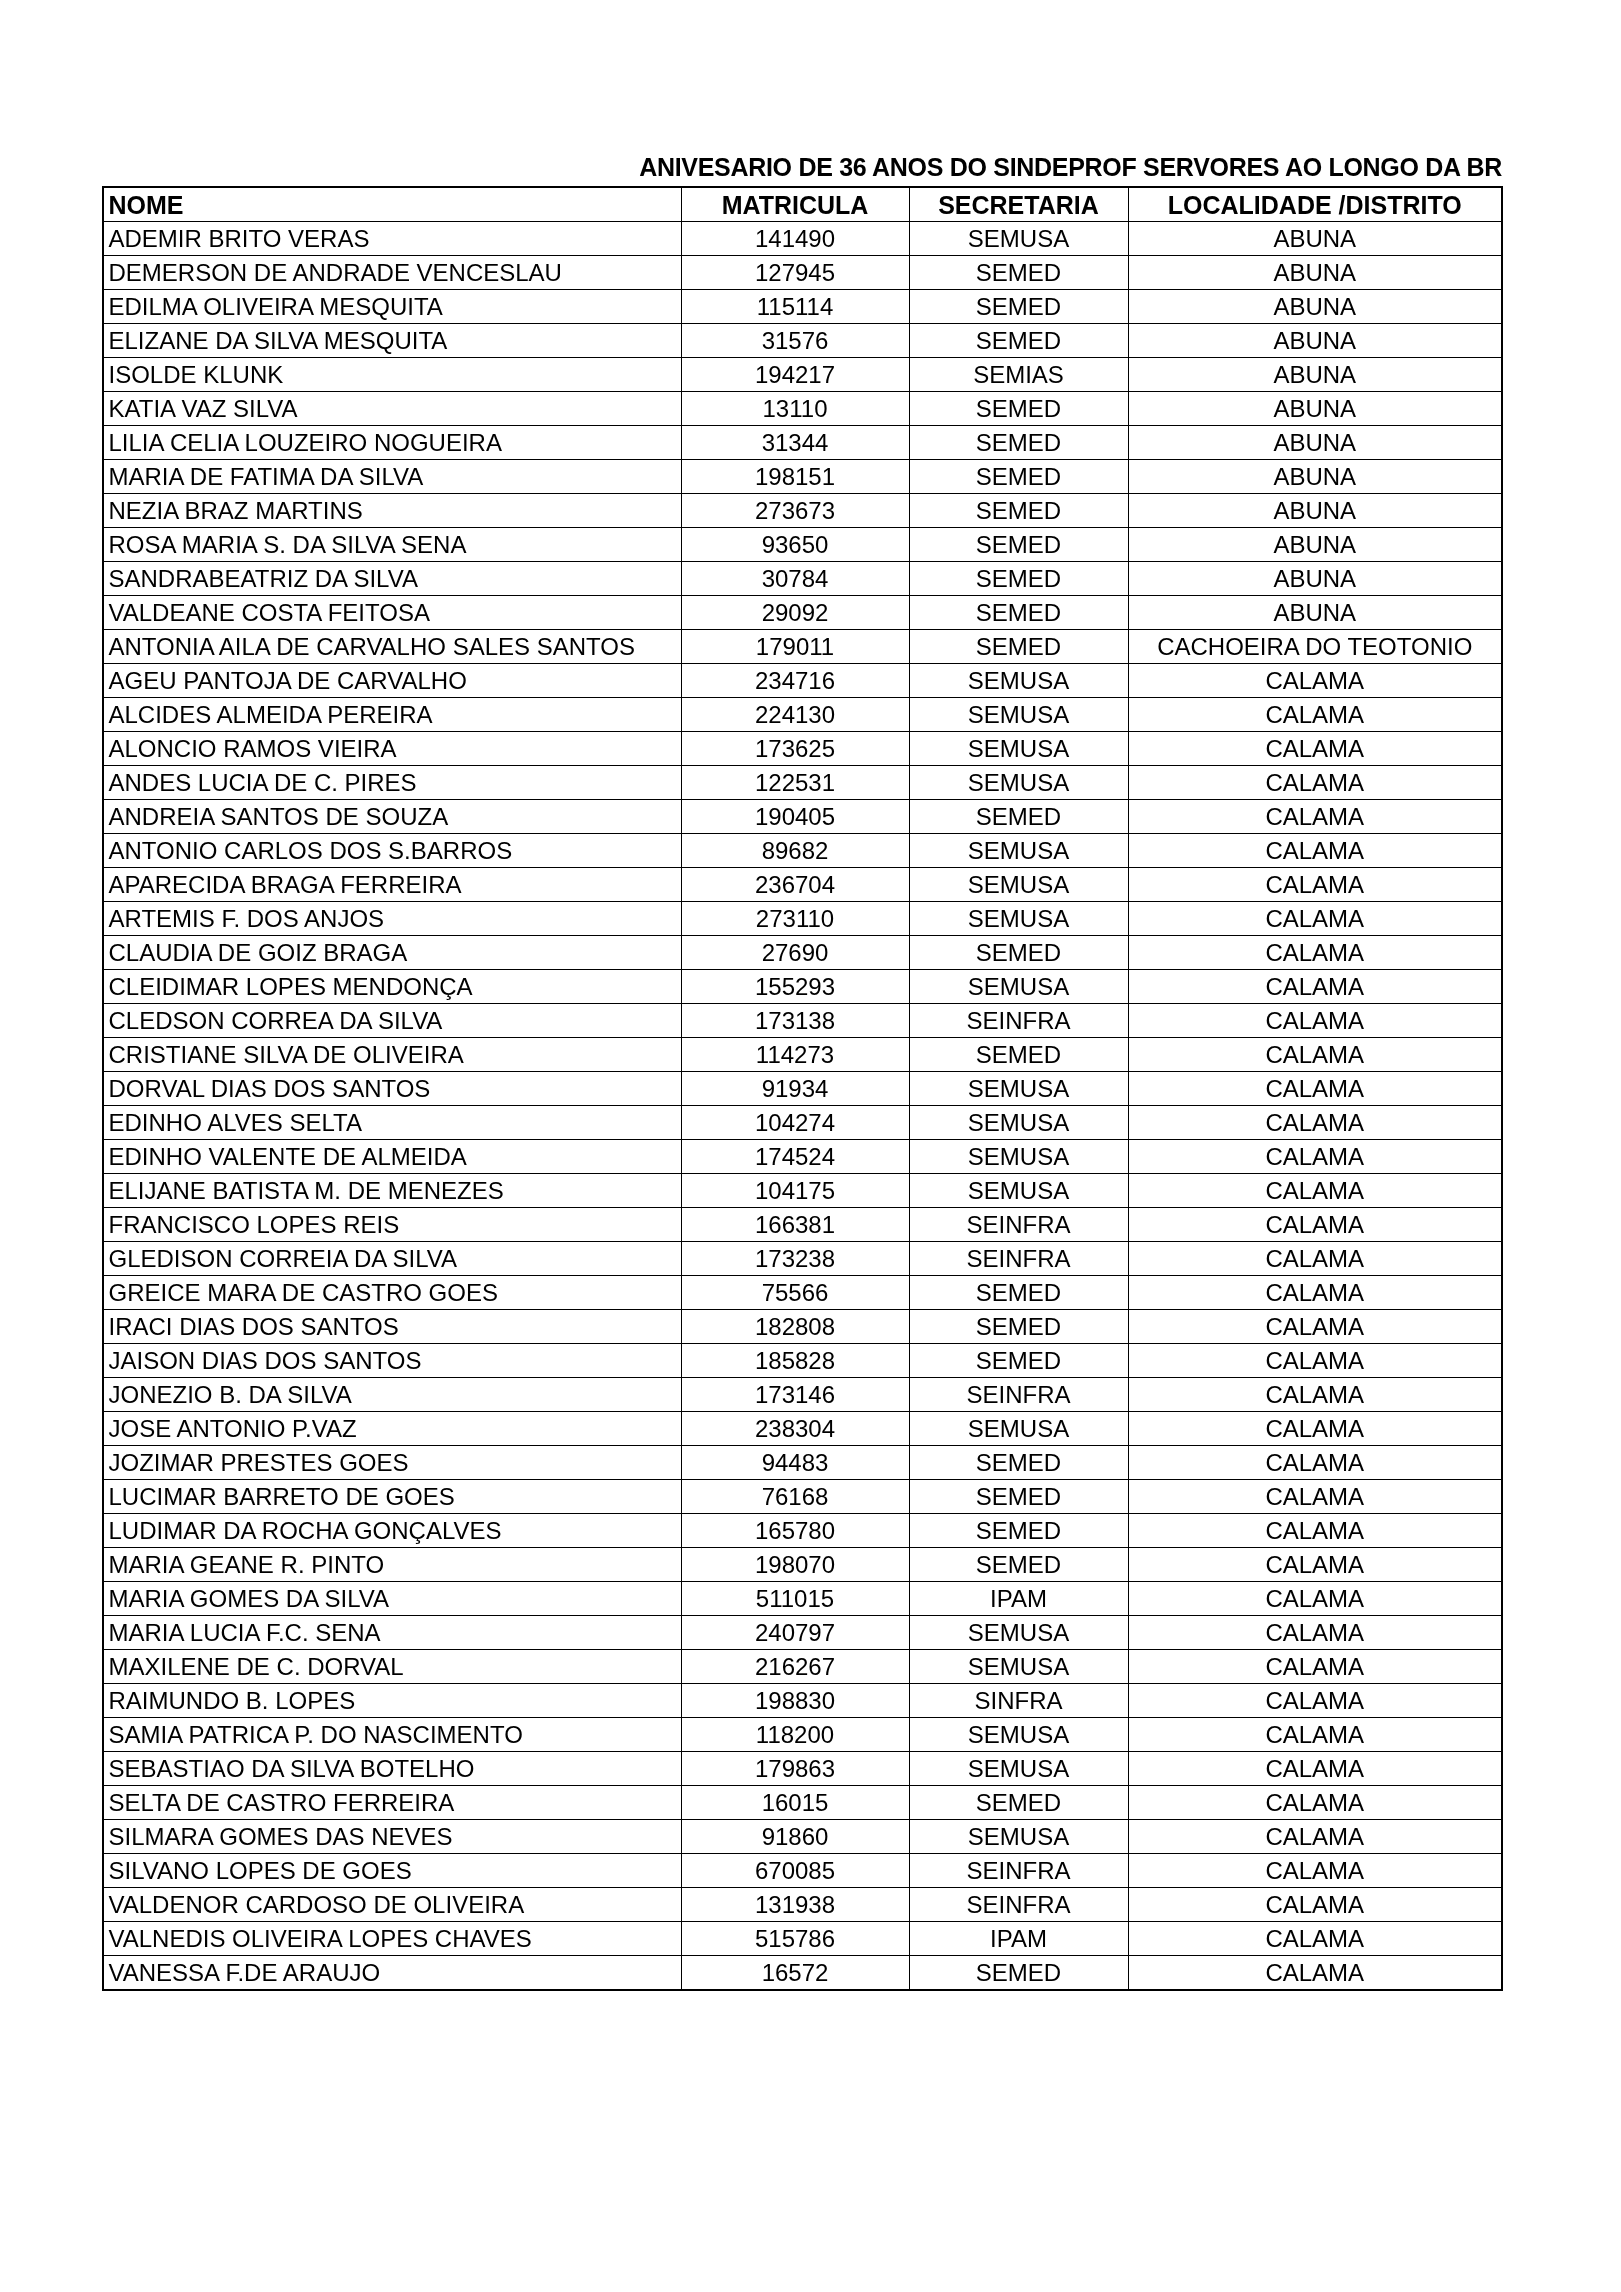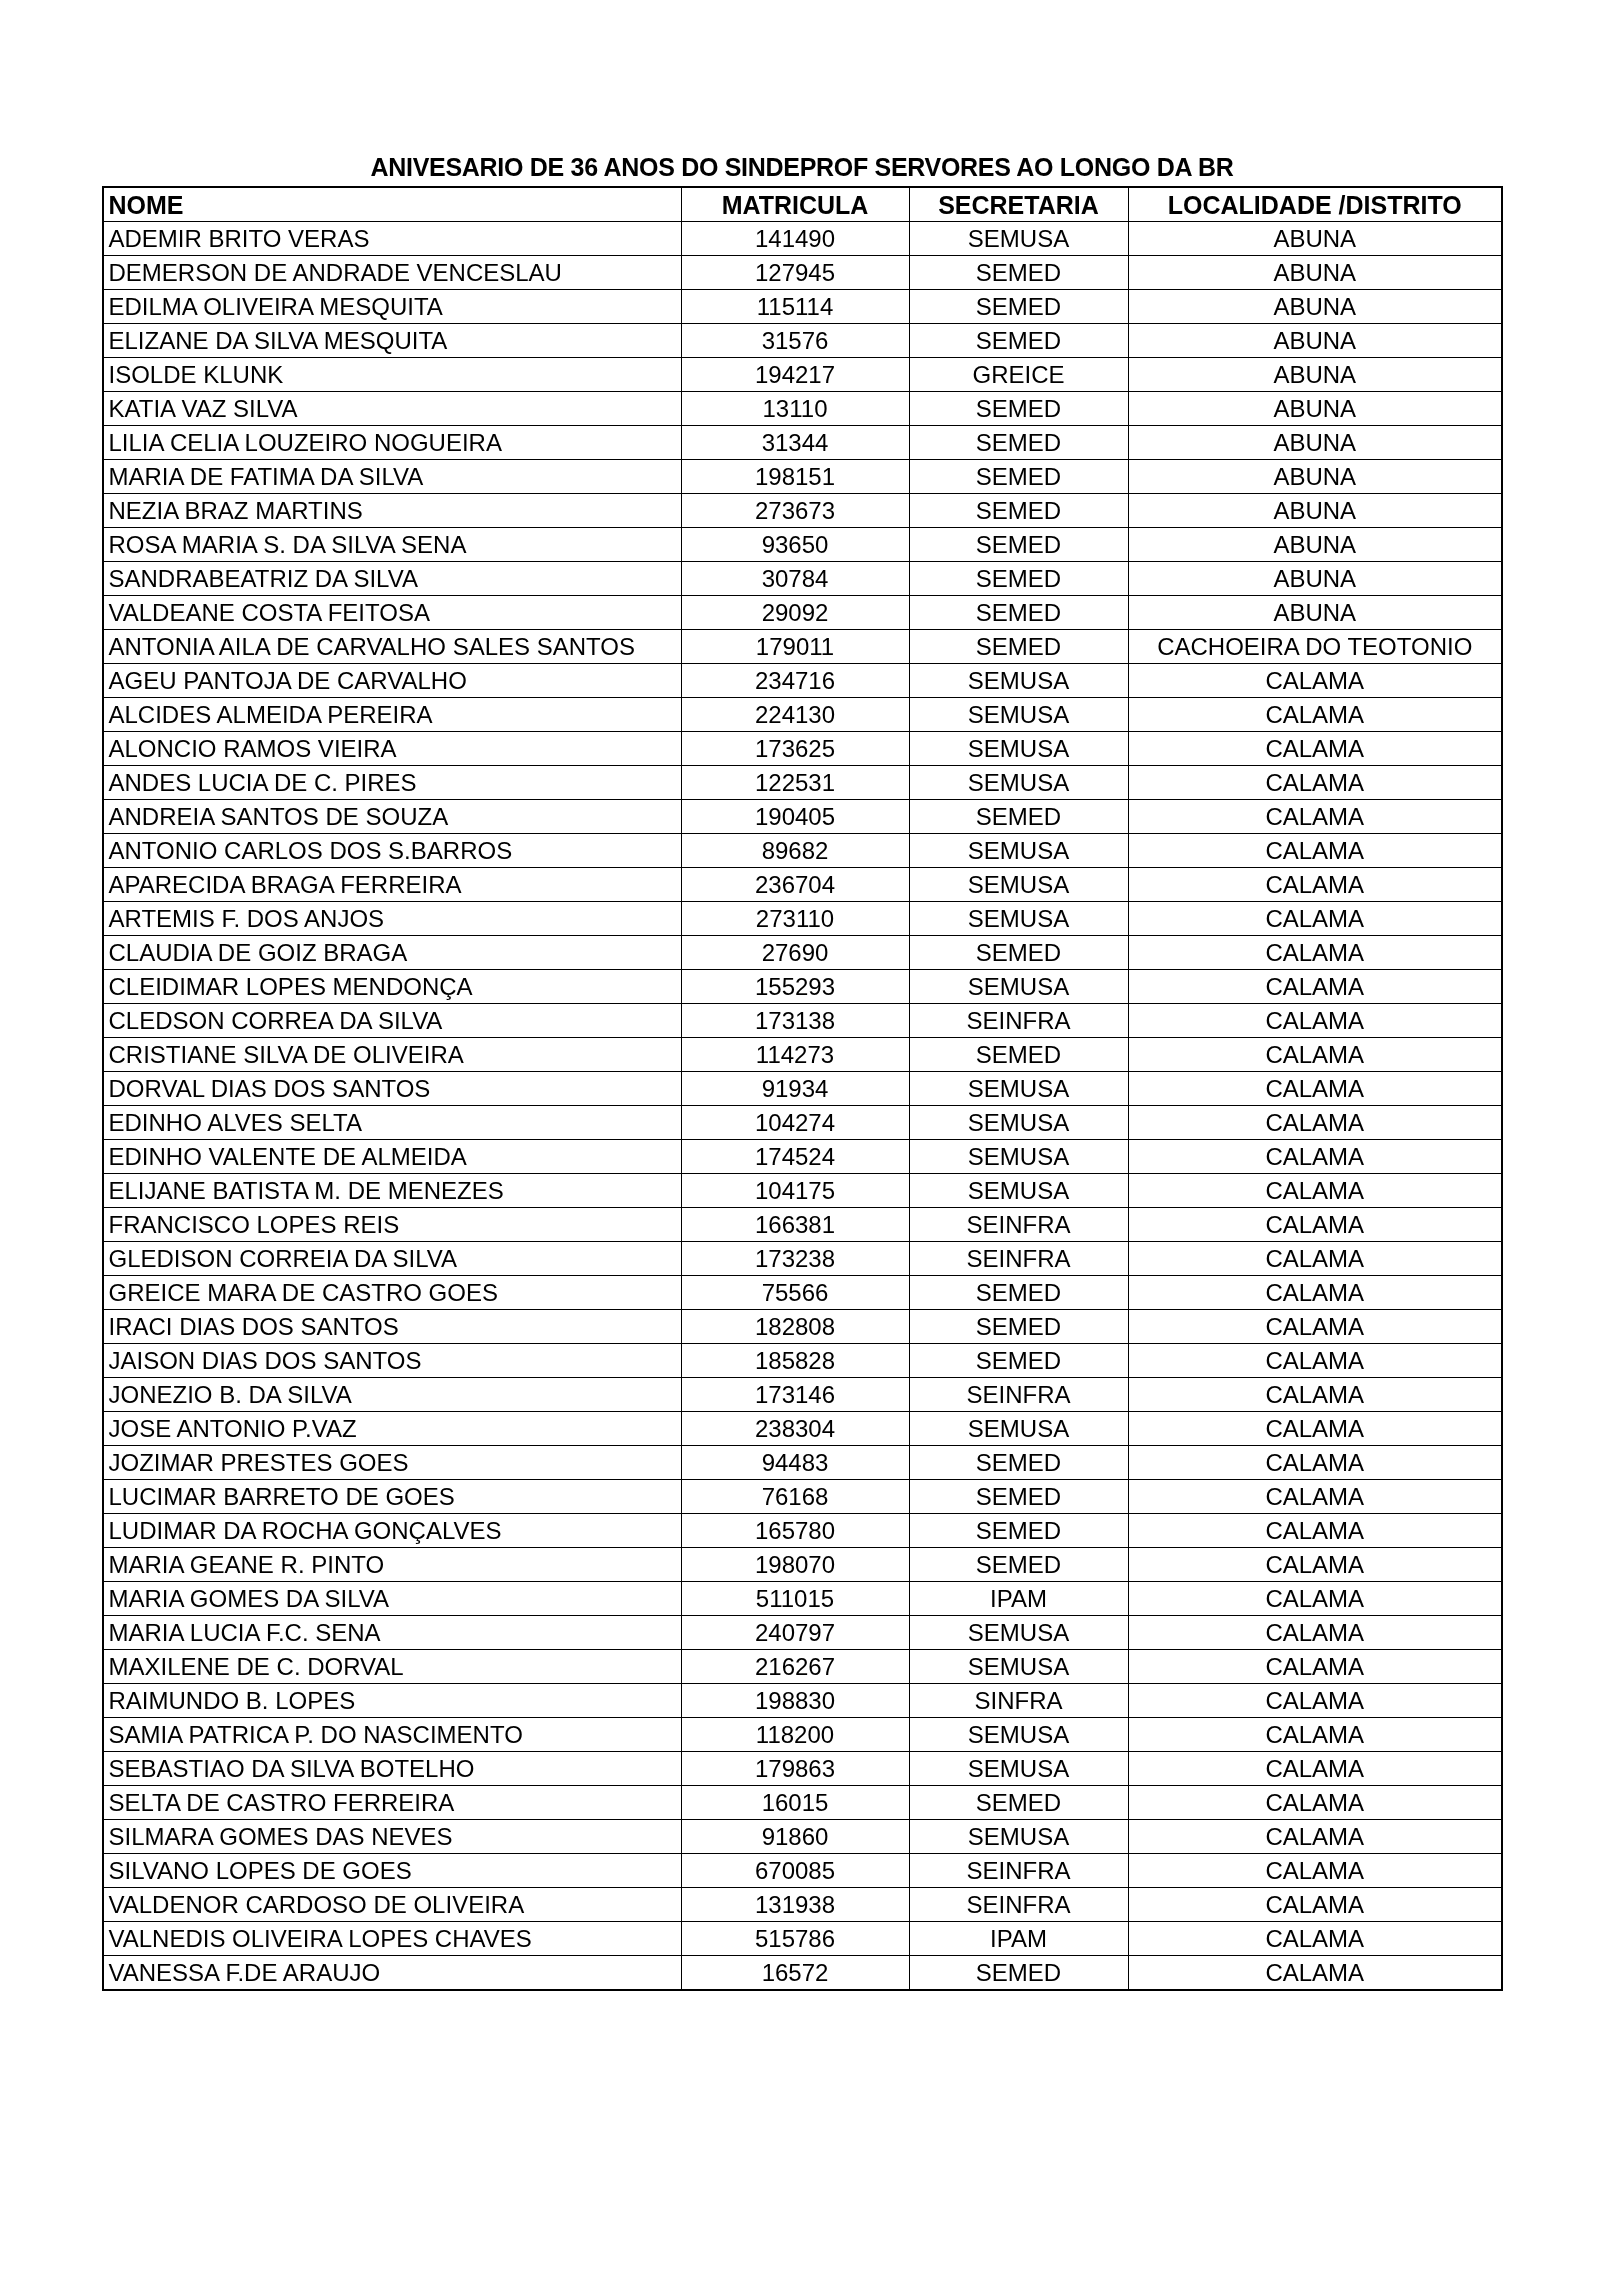--- a/index.html
+++ b/index.html
@@ -16,21 +16,21 @@
     background: #ffffff;
     overflow: hidden;
   }
   .sheet {
     position: absolute;
     left: 102px;
     top: 154px;
     width: 1400px;
   }
   .doc-title {
-    text-align: center;
+    text-align: right;
     font-weight: 700;
     font-size: 25px;
     line-height: 27px;
     margin: 0 0 5.4px 0;
     letter-spacing: -0.3px;
     white-space: nowrap;
   }
   table.roster {
     border-collapse: collapse;
     table-layout: fixed;
@@ -98,21 +98,21 @@
           </tr>
           <tr>
             <td class="col-nome">ELIZANE DA SILVA MESQUITA</td>
             <td class="col-matricula">31576</td>
             <td class="col-secretaria">SEMED</td>
             <td class="col-localidade">ABUNA</td>
           </tr>
           <tr>
             <td class="col-nome">ISOLDE KLUNK</td>
             <td class="col-matricula">194217</td>
-            <td class="col-secretaria">GREICE</td>
+            <td class="col-secretaria">SEMIAS</td>
             <td class="col-localidade">ABUNA</td>
           </tr>
           <tr>
             <td class="col-nome">KATIA VAZ SILVA</td>
             <td class="col-matricula">13110</td>
             <td class="col-secretaria">SEMED</td>
             <td class="col-localidade">ABUNA</td>
           </tr>
           <tr>
             <td class="col-nome">LILIA CELIA LOUZEIRO NOGUEIRA</td>

